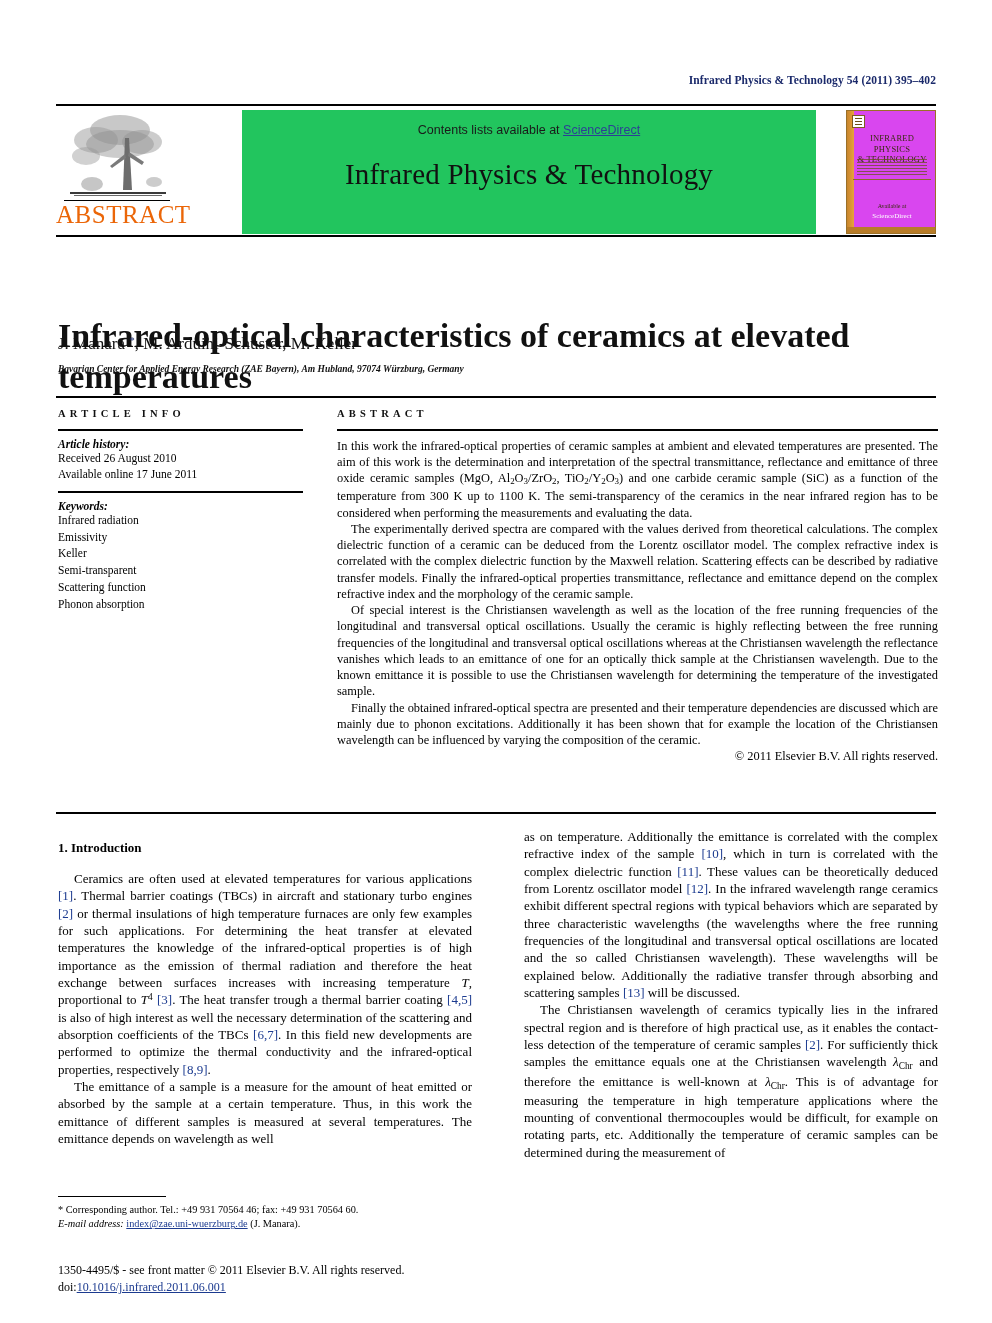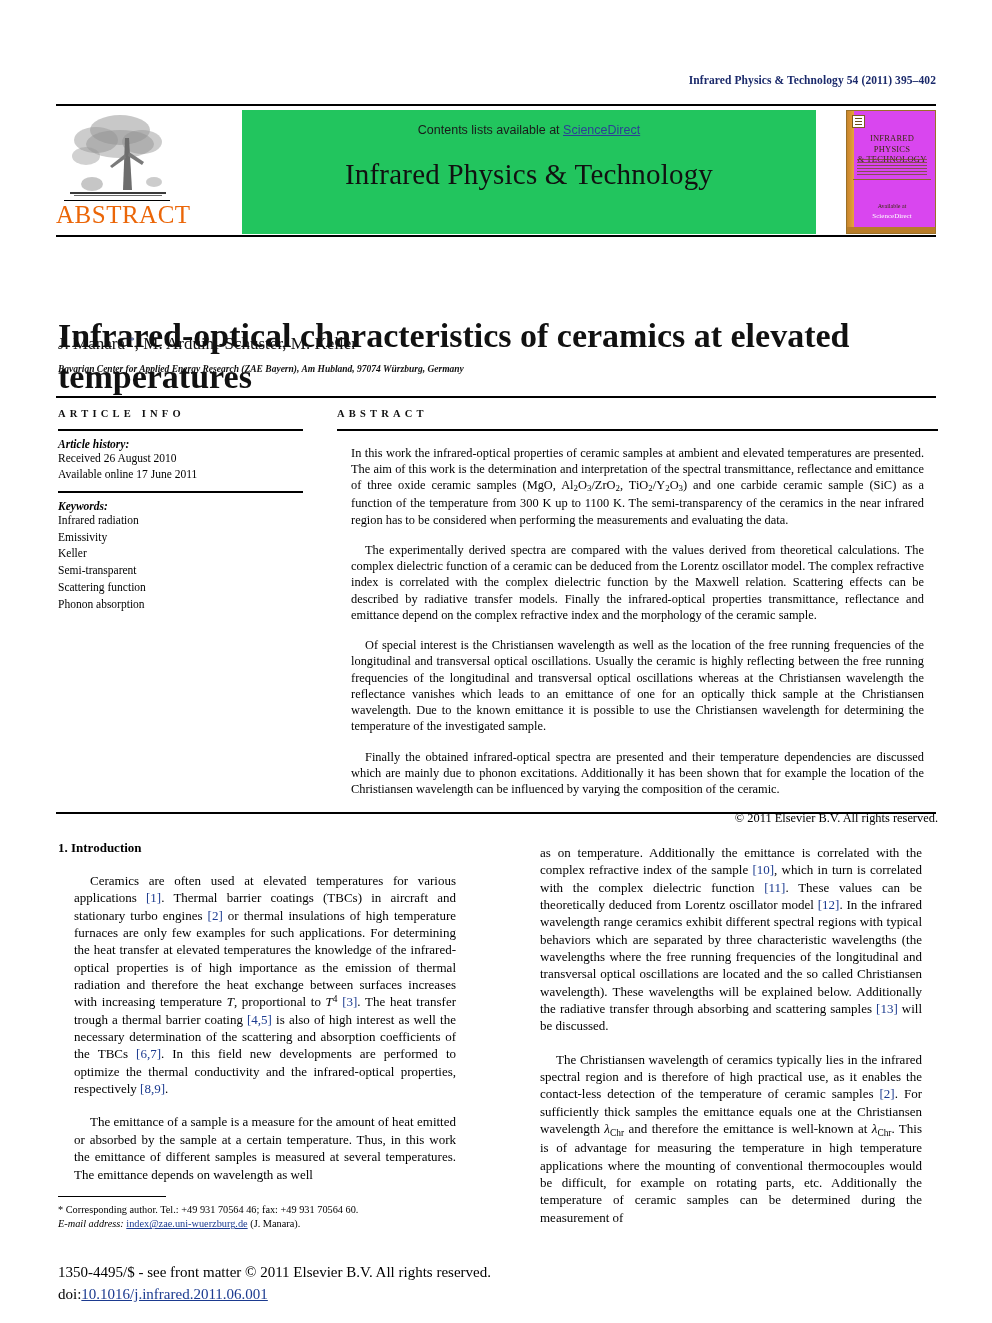--- a/index.html
+++ b/index.html
@@ -110,48 +110,48 @@
     font-weight:bold; font-size:10.5px; letter-spacing:4.2px; color:#111;
   }
   .hr-thin { height:1.6px; background:#000; margin:10px 0 7px 0; }
   .hr-thin2 { height:1.6px; background:#000; margin:9px 0 7px 0; }
 
   .ital-head { font-style:italic; font-weight:bold; font-size:11.5px; }
   .info-line { font-size:11.5px; line-height:1.42; }
   .kw-line { font-size:11.5px; line-height:1.46; }
 
   .abs-p {
-    font-size:12.4px; line-height:1.31; text-align:justify; margin:14px;
+    font-size:12.4px; line-height:1.31; text-align:justify; margin:0;
     text-justify: inter-word;
   }
   .abs-p + .abs-p { text-indent:14px; margin-top:0; }
   .copyright { font-size:12.4px; text-align:right; margin-top:1px; }
 
   
   .col-left  { position:absolute; left:58px; top:828px; width:414px; }
   .col-right { position:absolute; left:524px; top:828px; width:414px; }
 
   .bodyhead {
     font-family:"Liberation Serif","DejaVu Serif",serif;
     font-weight:bold; font-size:13px; margin:12px 0 14px 0;
   }
   .body-p {
-    font-size:13px; line-height:1.335; text-align:justify; margin:16px; text-indent:16px;
+    font-size:13px; line-height:1.335; text-align:justify; margin:0; text-indent:16px;
   }
   .body-p.cont { text-indent:0; }
   .ref { color:#1b3a8f; }
 
   
   .footnote-wrap { position:absolute; left:58px; top:1196px; width:414px; }
   .fn-rule { width:108px; height:1px; background:#000; margin-bottom:6px; }
   .fn-line { font-size:10.3px; line-height:1.4; padding-left:13px; text-indent:-13px; }
   .fn-ital { font-style:italic; }
   .mail { color:#1b3a8f; }
 
-  .footer { position:absolute; left:58px; top:1262px; width:500px; font-size:15px; line-height:1.45; }
+  .footer { position:absolute; left:58px; top:1262px; width:500px; font-size:12px; line-height:1.45; }
   .doi { color:#1b3a8f; }
 
   sub { font-size:.72em; vertical-align:-.28em; }
   sup { font-size:.72em; vertical-align:.42em; }
 </style>
 </head>
 <body>
 
 <div class="page">
 

